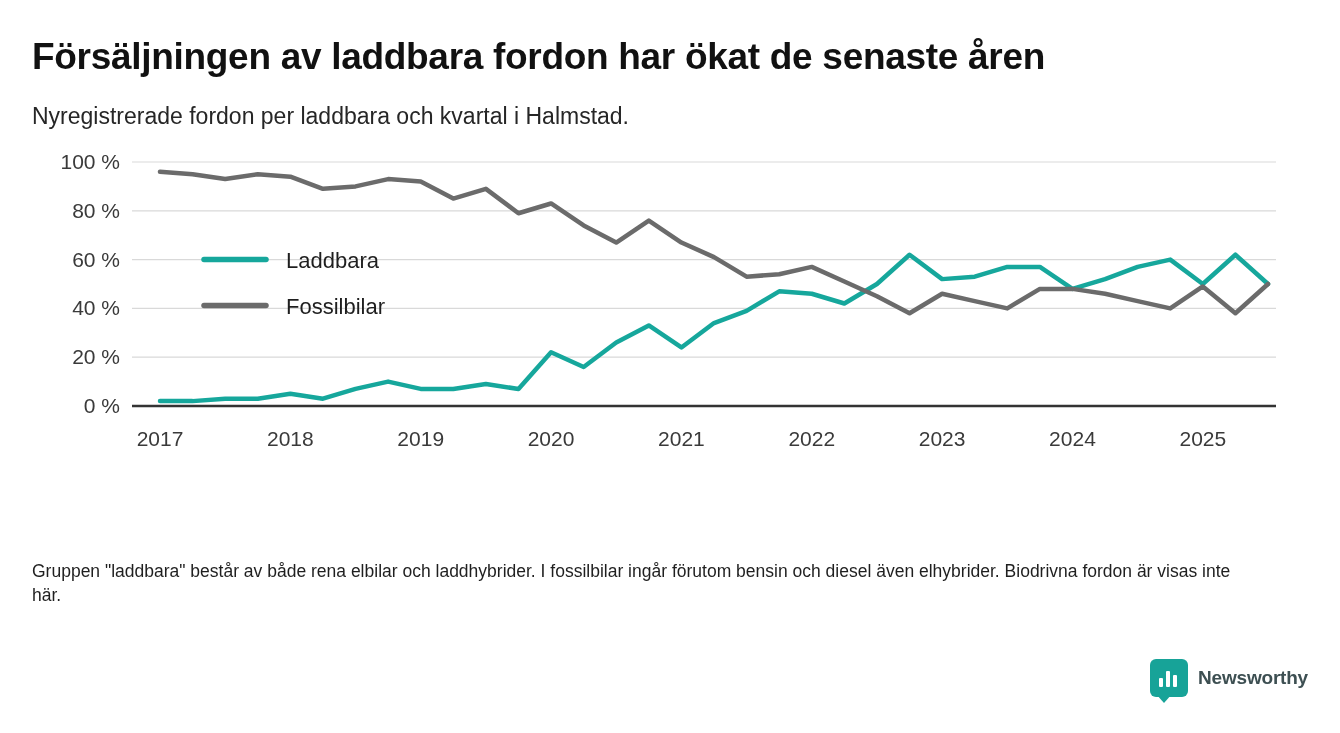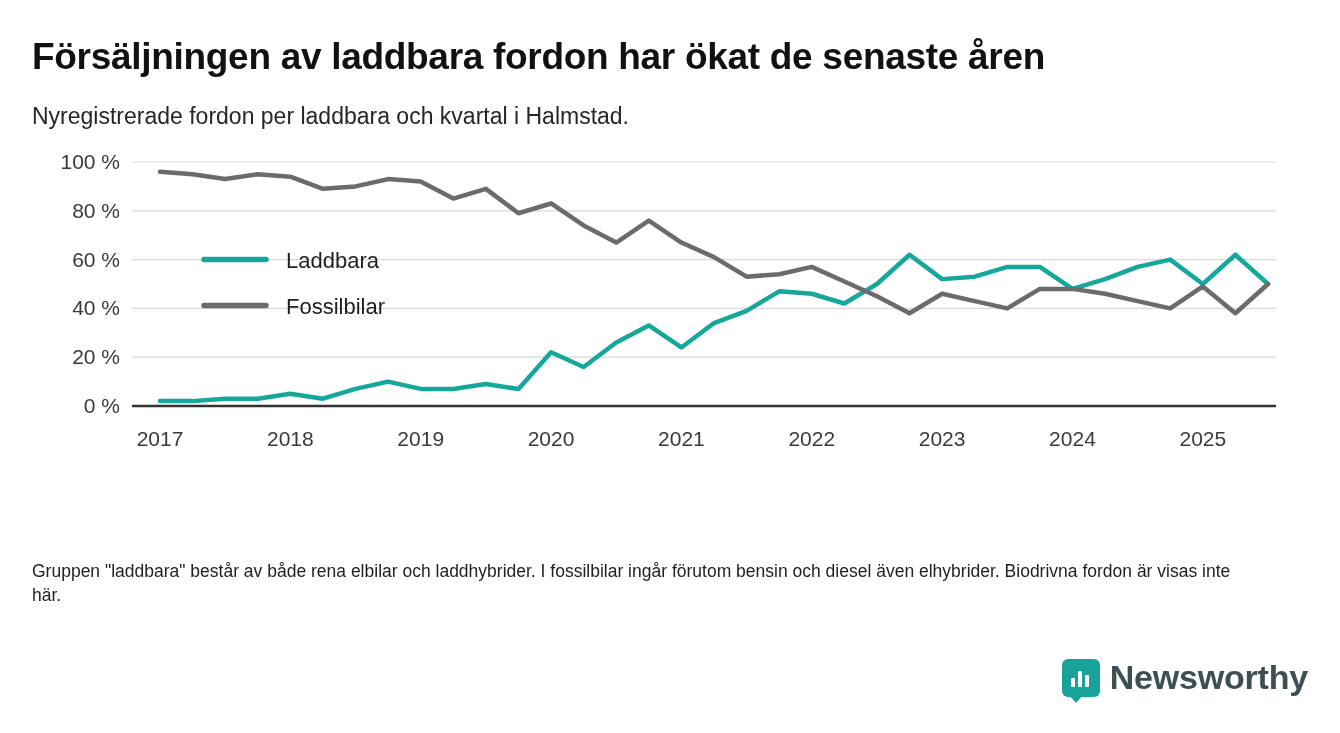--- a/index.html
+++ b/index.html
@@ -59,21 +59,21 @@
   }
   .brandbar {
     position: absolute;
     right: 32px;
     bottom: 36px;
     display: flex;
     align-items: center;
     gap: 10px;
   }
   .brand-name {
-    font-size: 34px;
+    font-size: 19px;
     font-weight: bold;
     color: #3d4f52;
     letter-spacing: -0.2px;
   }
   .brand-mark {
     width: 38px;
     height: 38px;
     border-radius: 6px;
     background: #17a398;
     position: relative;

